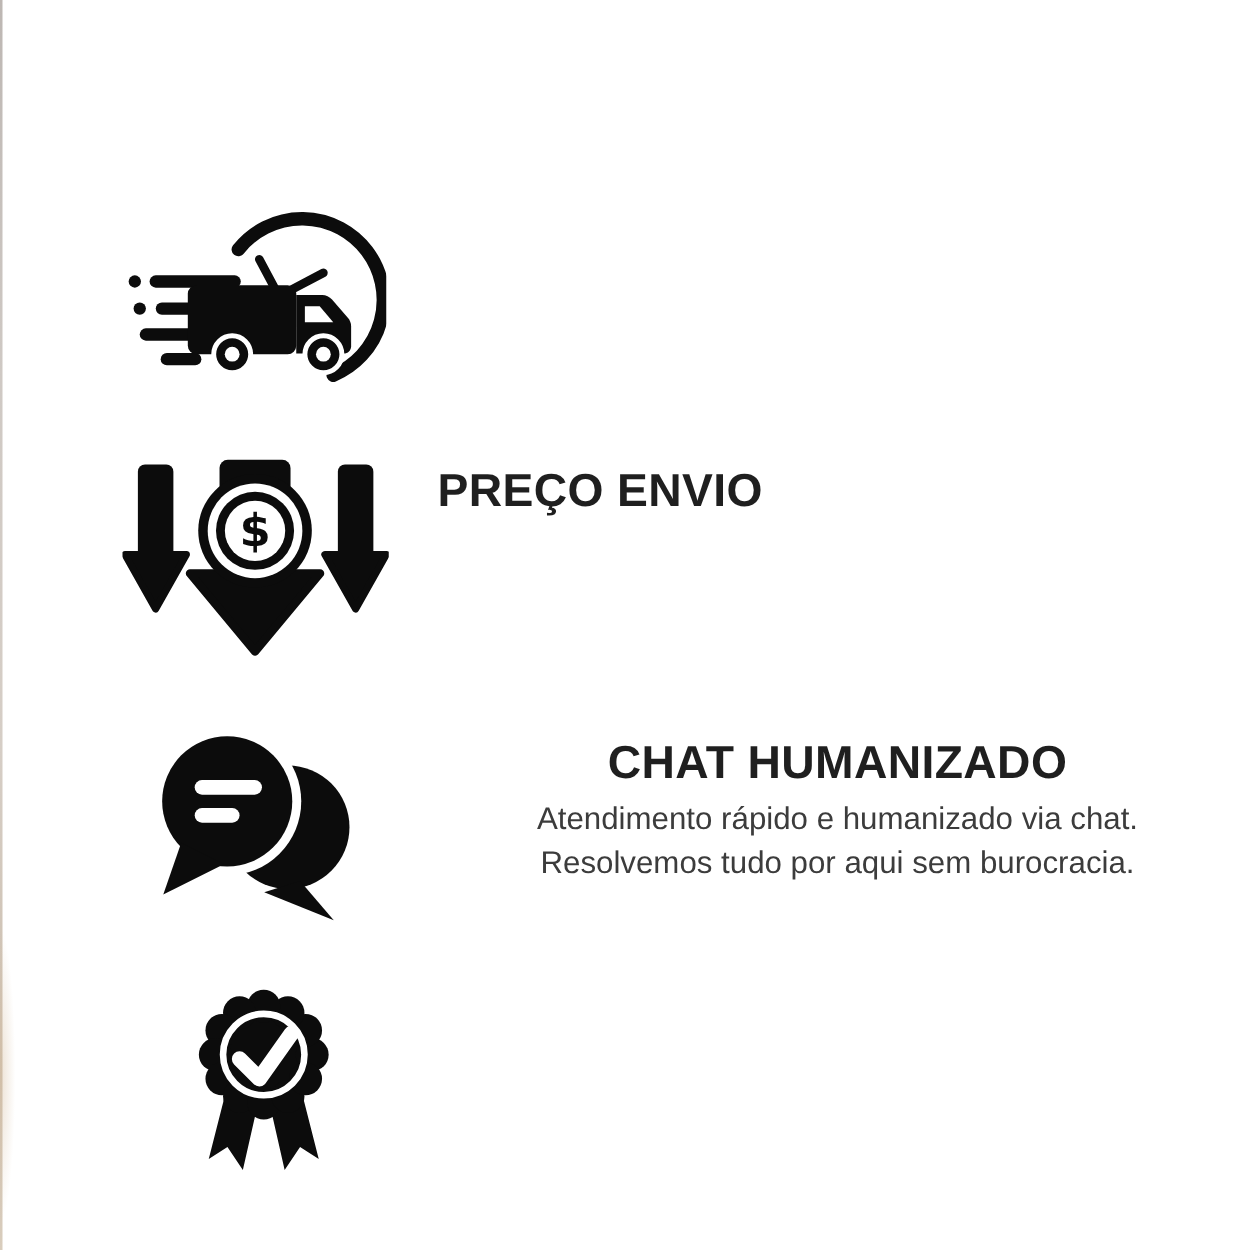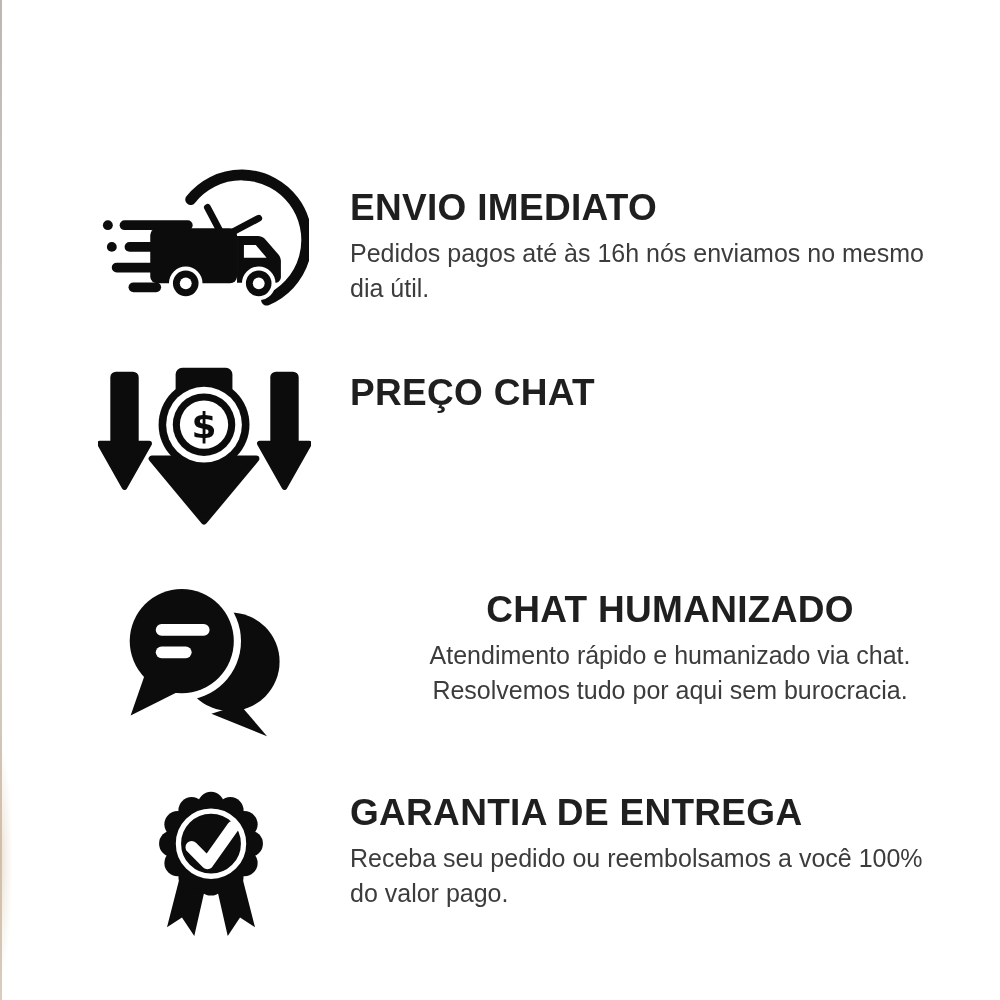--- a/index.html
+++ b/index.html
@@ -66,45 +66,40 @@
         <line x1="37" y1="127" x2="60" y2="127" stroke="#0c0c0c" stroke-width="10" stroke-linecap="round"></line>
         <rect x="54" y="67" width="88" height="56" rx="7" fill="#0c0c0c"></rect>
         <path d="M142,75 h21 c3,0 6,1.4 8,3.7 l13,15 c1.6,1.9 2.5,4.3 2.5,6.8 v16 c0,3.3 -2.7,6 -6,6 h-38.5 z" fill="#0c0c0c"></path>
         <path d="M149,84 h12 l11,13 h-23 z" fill="#ffffff"></path>
         <circle cx="90" cy="123" r="15" fill="#0c0c0c" stroke="#ffffff" stroke-width="4"></circle>
         <circle cx="90" cy="123" r="6" fill="#ffffff"></circle>
         <circle cx="164" cy="123" r="15" fill="#0c0c0c" stroke="#ffffff" stroke-width="4"></circle>
         <circle cx="164" cy="123" r="6" fill="#ffffff"></circle>
       </svg>
     </div>
-    <div class="text-block">
-      <h2>ENVIO IMEDIATO</h2>
-      <p>Pedidos pagos até às 16h nós enviamos no mesmo
-dia útil.</p>
-    </div>
   </section>
 
   <section class="feature f2">
     <div class="icon-box">
       <svg width="213" height="166" viewBox="0 0 225 175" aria-hidden="true">
         <rect x="13" y="10" width="30" height="80" rx="6" fill="#0c0c0c"></rect>
         <polygon points="2,86 54,86 28,132" fill="#0c0c0c" stroke="#0c0c0c" stroke-width="6" stroke-linejoin="round"></polygon>
         <rect x="182" y="10" width="30" height="80" rx="6" fill="#0c0c0c"></rect>
         <polygon points="171,86 223,86 197,132" fill="#0c0c0c" stroke="#0c0c0c" stroke-width="6" stroke-linejoin="round"></polygon>
         <rect x="82" y="6" width="60" height="100" rx="7" fill="#0c0c0c"></rect>
         <polygon points="57,102 167,102 112,168" fill="#0c0c0c" stroke="#0c0c0c" stroke-width="7" stroke-linejoin="round"></polygon>
         <circle cx="112" cy="66" r="48" fill="#0c0c0c"></circle>
         <circle cx="112" cy="66" r="40" fill="#ffffff"></circle>
         <circle cx="112" cy="66" r="33" fill="#0c0c0c"></circle>
         <circle cx="112" cy="66" r="25.5" fill="#ffffff"></circle>
         <text x="112" y="67" text-anchor="middle" dominant-baseline="central" font-family="'DejaVu Sans',sans-serif" font-size="38" font-weight="bold" fill="#0c0c0c">$</text>
       </svg>
     </div>
     <div class="text-block">
-      <h2>PREÇO CHAT</h2>
+      <h2>PREÇO ENVIO</h2>
     </div>
   </section>
 
   <section class="feature f3">
     <div class="icon-box">
       <svg width="180" height="166" viewBox="0 0 200 185" aria-hidden="true">
         <circle cx="127" cy="100" r="55" fill="#0c0c0c"></circle>
         <polygon points="138,148 168,183 106,158" fill="#0c0c0c"></polygon>
         <circle cx="73" cy="77" r="66" fill="#ffffff"></circle>
         <polygon points="22,108 2,172 80,140" fill="#ffffff"></polygon>
@@ -136,21 +131,16 @@
         <circle cx="41" cy="86" r="15" fill="#0c0c0c"></circle>
         <circle cx="47" cy="108" r="15" fill="#0c0c0c"></circle>
         <circle cx="63" cy="124" r="15" fill="#0c0c0c"></circle>
         <circle cx="85" cy="130" r="15" fill="#0c0c0c"></circle>
         <circle cx="107" cy="124" r="15" fill="#0c0c0c"></circle>
         <circle cx="123" cy="108" r="15" fill="#0c0c0c"></circle>
         <circle cx="85" cy="86" r="37" fill="none" stroke="#ffffff" stroke-width="6"></circle>
         <path d="M63,90 L81,108 L110,67" fill="none" stroke="#ffffff" stroke-width="14" stroke-linecap="round" stroke-linejoin="round"></path>
       </svg>
     </div>
-    <div class="text-block">
-      <h2>GARANTIA DE ENTREGA</h2>
-      <p>Receba seu pedido ou reembolsamos a você 100%
-do valor pago.</p>
-    </div>
   </section>
 
 
 </div>
 
 </body></html>

